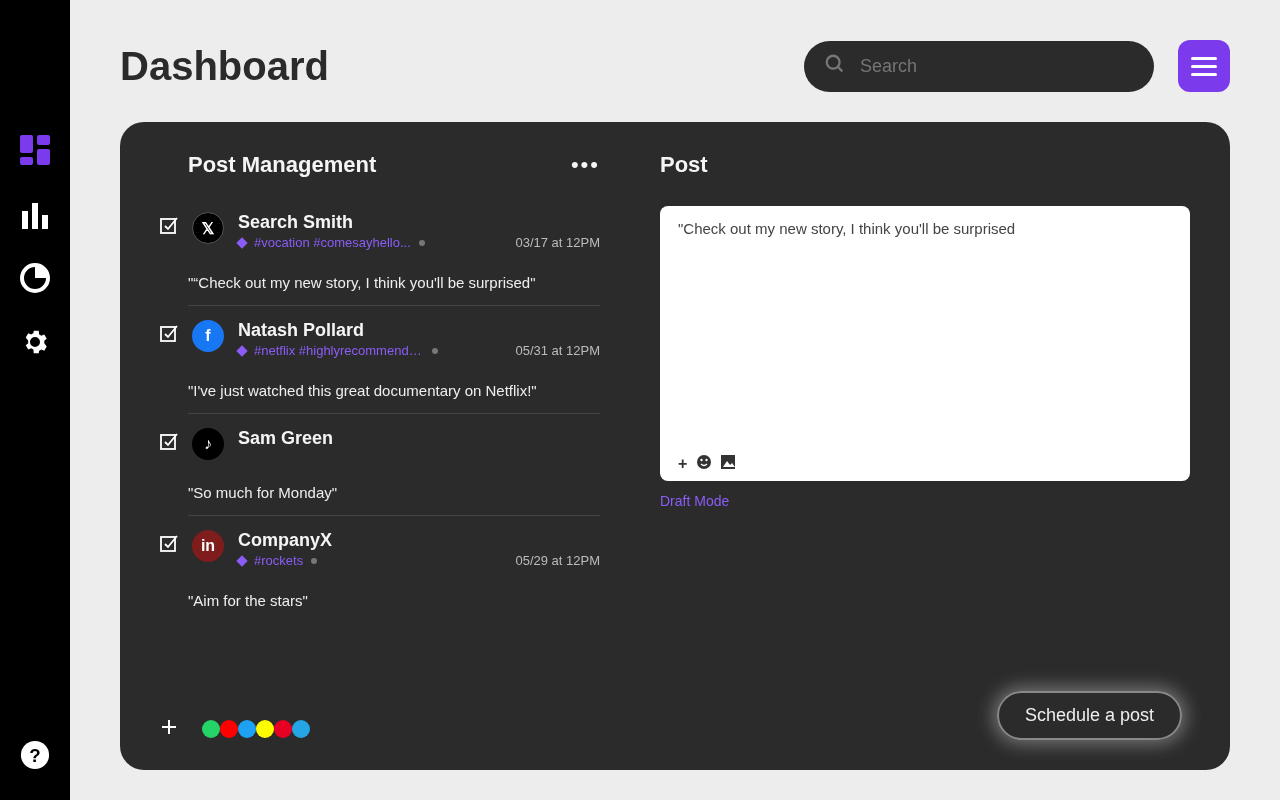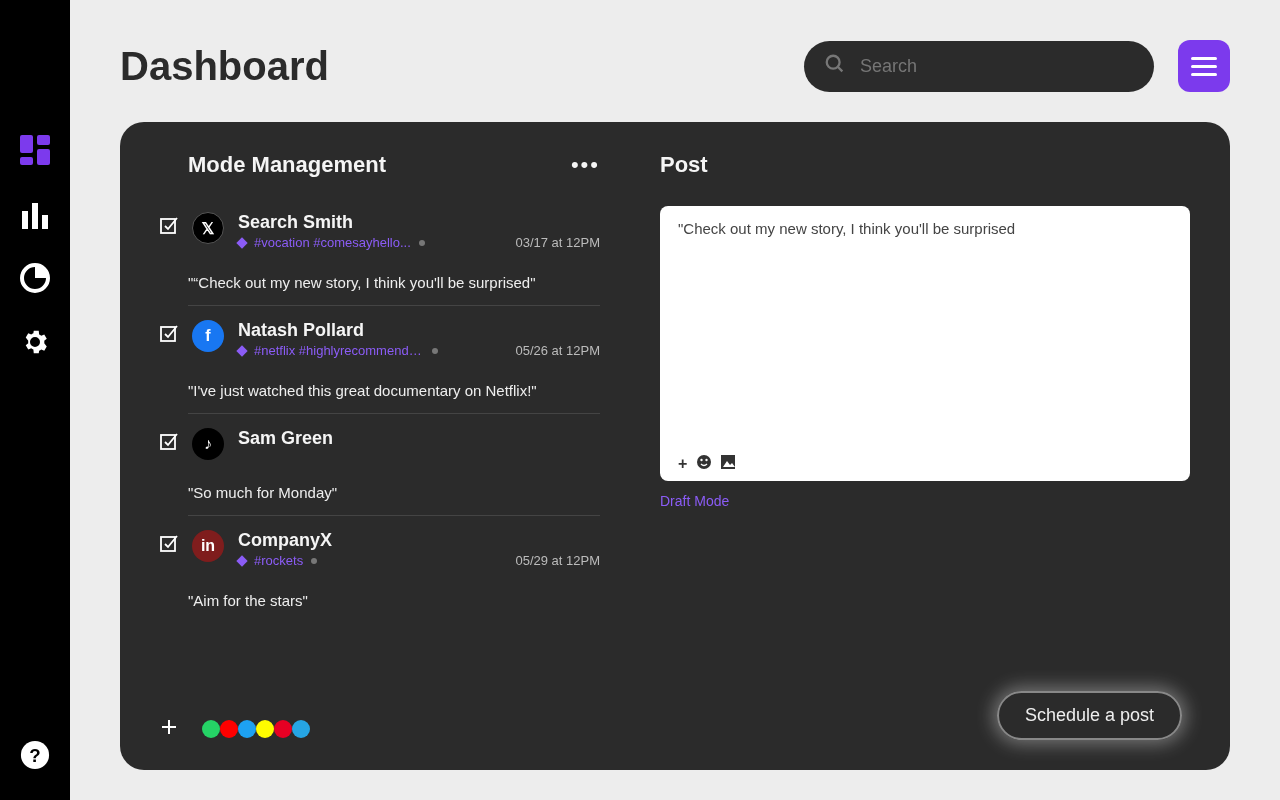--- a/index.html
+++ b/index.html
@@ -140,21 +140,21 @@
         <span></span>
         <span></span>
         <span></span>
       </div>
     </div>
   </div>
 
   <div class="panel">
     <div class="col-left">
       <div class="panel-header">
-        <div class="panel-title">Mode Management</div>
+        <div class="panel-title">Post Management</div>
         <div class="more">•••</div>
       </div>
 
       <div id="posts-container">
     <div class="post-row">
       <span class="check">
         <svg width="18" height="18" viewBox="0 0 18 18" fill="none" stroke="white" stroke-width="1.8">
                 <rect x="1" y="3" width="14" height="14"></rect>
                 <polyline points="5,10 8,13 17,2"></polyline>
               </svg>
@@ -180,21 +180,21 @@
                 <polyline points="5,10 8,13 17,2"></polyline>
               </svg>
       </span>
       <div class="social-badge" style="background:#1877F2;color:#fff;">f</div>
       <div class="post-meta">
         <div class="post-name">Natash Pollard</div>
         <div class="tag-line">
           <span class="diamond"></span>
           <span class="tags">#netflix #highlyrecommended...</span>
           <span class="dot"></span>
-          <span class="date">05/26 at 12PM</span>
+          <span class="date">05/31 at 12PM</span>
         </div>
       </div>
     </div>
     <div class="post-body">"I've just watched this great documentary on Netflix!"</div>
     <div class="divider"></div>
 
     <div class="post-row">
       <span class="check">
         <svg width="18" height="18" viewBox="0 0 18 18" fill="none" stroke="white" stroke-width="1.8">
                 <rect x="1" y="3" width="14" height="14"></rect>

